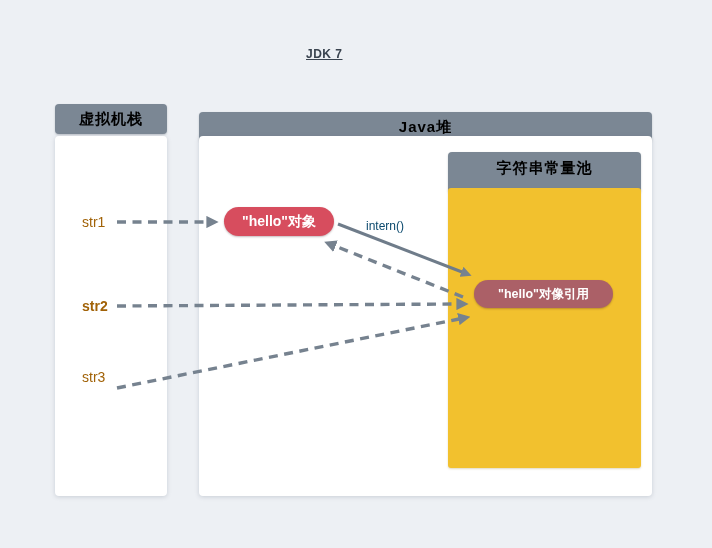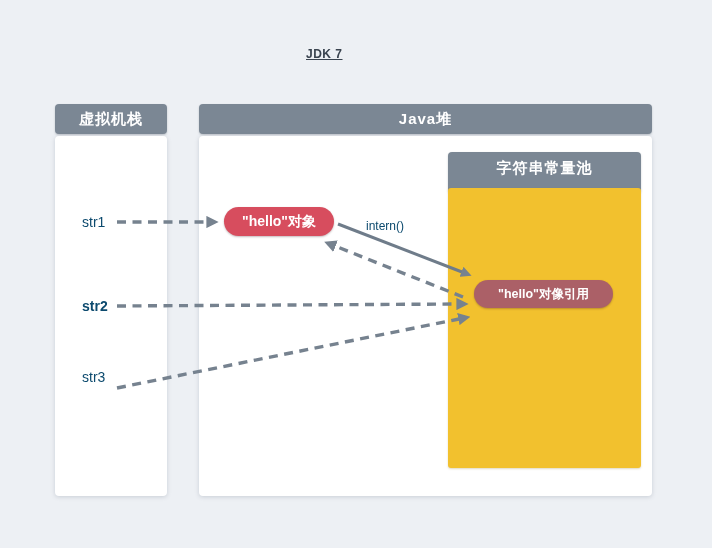--- a/index.html
+++ b/index.html
@@ -13,46 +13,46 @@
 
   .title{
     position:absolute;left:306px;top:47px;width:112px;
     text-align:left;font-size:12px;font-weight:600;color:#39434f;
     letter-spacing:.5px;
     text-decoration:underline;
   }
 
   .panel-header{
     position:absolute;height:30px;line-height:30px;
-    background:#7b8794;color:#ffffff;
+    background:#7b8794;color:#000000;
     text-align:center;font-size:15px;font-weight:600;
     border-radius:4px;
     box-shadow:0 1px 2px rgba(40,50,65,.25);
     letter-spacing:1px;
   }
   .panel-body{
     position:absolute;background:#ffffff;border-radius:4px;
     box-shadow:0 1px 4px rgba(96,109,128,.25);
   }
 
   .stack-header{left:55px;top:104px;width:112px;}
   .stack-body{left:55px;top:136px;width:112px;height:360px;}
 
-  .heap-header{left:199px;top:104px;width:453px;}
+  .heap-header{left:199px;top:112px;width:453px;}
   .heap-body{left:199px;top:136px;width:453px;height:360px;}
 
   .pool-header{left:448px;top:152px;width:193px;height:41px;line-height:32px;}
   .pool-body{
     position:absolute;left:448px;top:188px;width:193px;height:280px;
     background:#f2c12e;border-radius:3px;
     box-shadow:0 1px 2px rgba(140,110,20,.25);
   }
 
   .var-label{
-    position:absolute;font-size:14px;color:#0c4a6e;font-weight:500;
+    position:absolute;font-size:14px;color:#a16207;font-weight:500;
   }
 
   .intern-label{
     position:absolute;left:366px;top:219px;
     font-size:12px;color:#0c4a6e;font-weight:500;
   }
 
   .pill{
     position:absolute;color:#ffffff;font-weight:bold;
     text-align:center;border-radius:15px;

